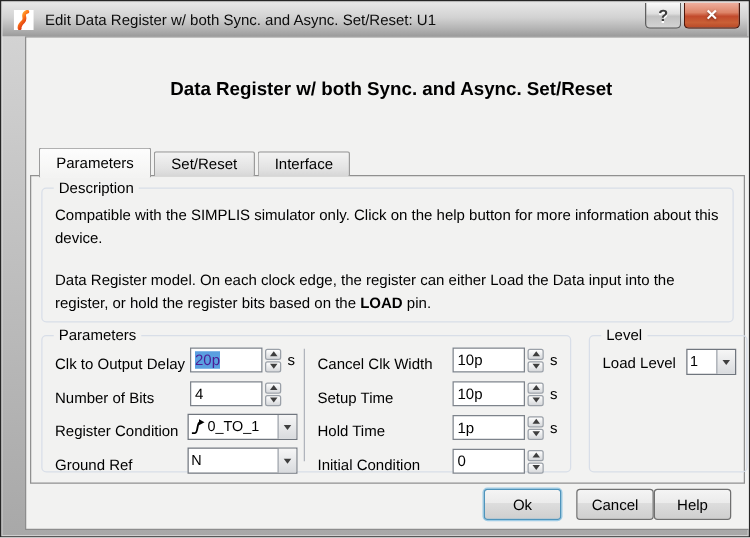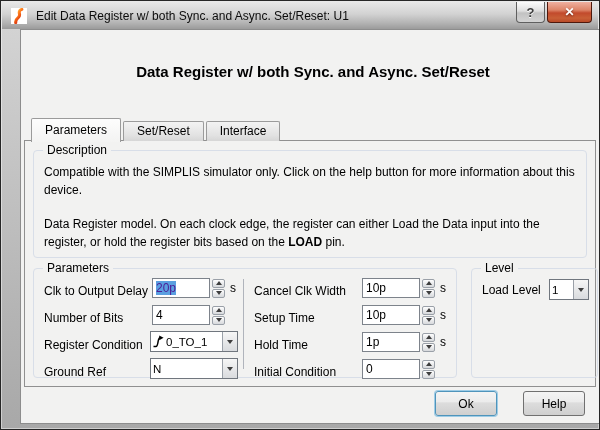--- a/index.html
+++ b/index.html
@@ -67,21 +67,21 @@
   .tri-dn{width:0;height:0;border-left:3px solid transparent;border-right:3px solid transparent;border-top:4px solid #3e3e3e;}
   .unit{margin-left:5px;width:8px;font-size:12px;}
   .combo{display:flex;align-items:center;width:88px;height:21px;background:#fff;border:1px solid #70767e;}
   .combo-sm{width:40px;}
   .combo-val{flex:1;display:flex;align-items:center;gap:2px;padding:0 2px;font-size:11.5px;overflow:hidden;white-space:nowrap;}
   .combo-btn{width:15px;align-self:stretch;border-left:1px solid #9aa0a8;
     background:linear-gradient(180deg,#f6f6f6,#d9dbde);display:flex;align-items:center;justify-content:center;}
   .lvl-row{position:absolute;left:10px;top:10px;right:8px;display:flex;align-items:center;}
   .lvl-row .rlabel{flex:1;}
   
-  .footer{position:absolute;right:20px;bottom:7px;display:flex;gap:14px;z-index:5;}
+  .footer{position:absolute;right:20px;bottom:7px;display:flex;z-index:5;}
   .btn{width:62px;height:25px;font-family:"Liberation Sans",sans-serif;font-size:12px;color:#000;
     border:1px solid #707070;border-radius:3px;
     background:linear-gradient(180deg,#f4f4f4 0%,#ebebeb 45%,#dddddd 46%,#cfcfcf 100%);cursor:default;}
   .btn-default{border:1px solid #4f94bb;box-shadow:0 0 0 1px #9ecce6;margin-right:12px;}
 </style>
 </head>
 <body>
 
 <div class="window">
 
@@ -283,17 +283,18 @@
                 <i class="tri-dn"></i>
               </span>
           </span>
         </div>
       </div>
 
     </div>
 
     <div class="footer">
       <button class="btn btn-default">Ok</button>
+      <button class="btn">Cancel</button>
       <button class="btn">Help</button>
     </div>
 
   </div>
 </div>
 
 </body></html>

